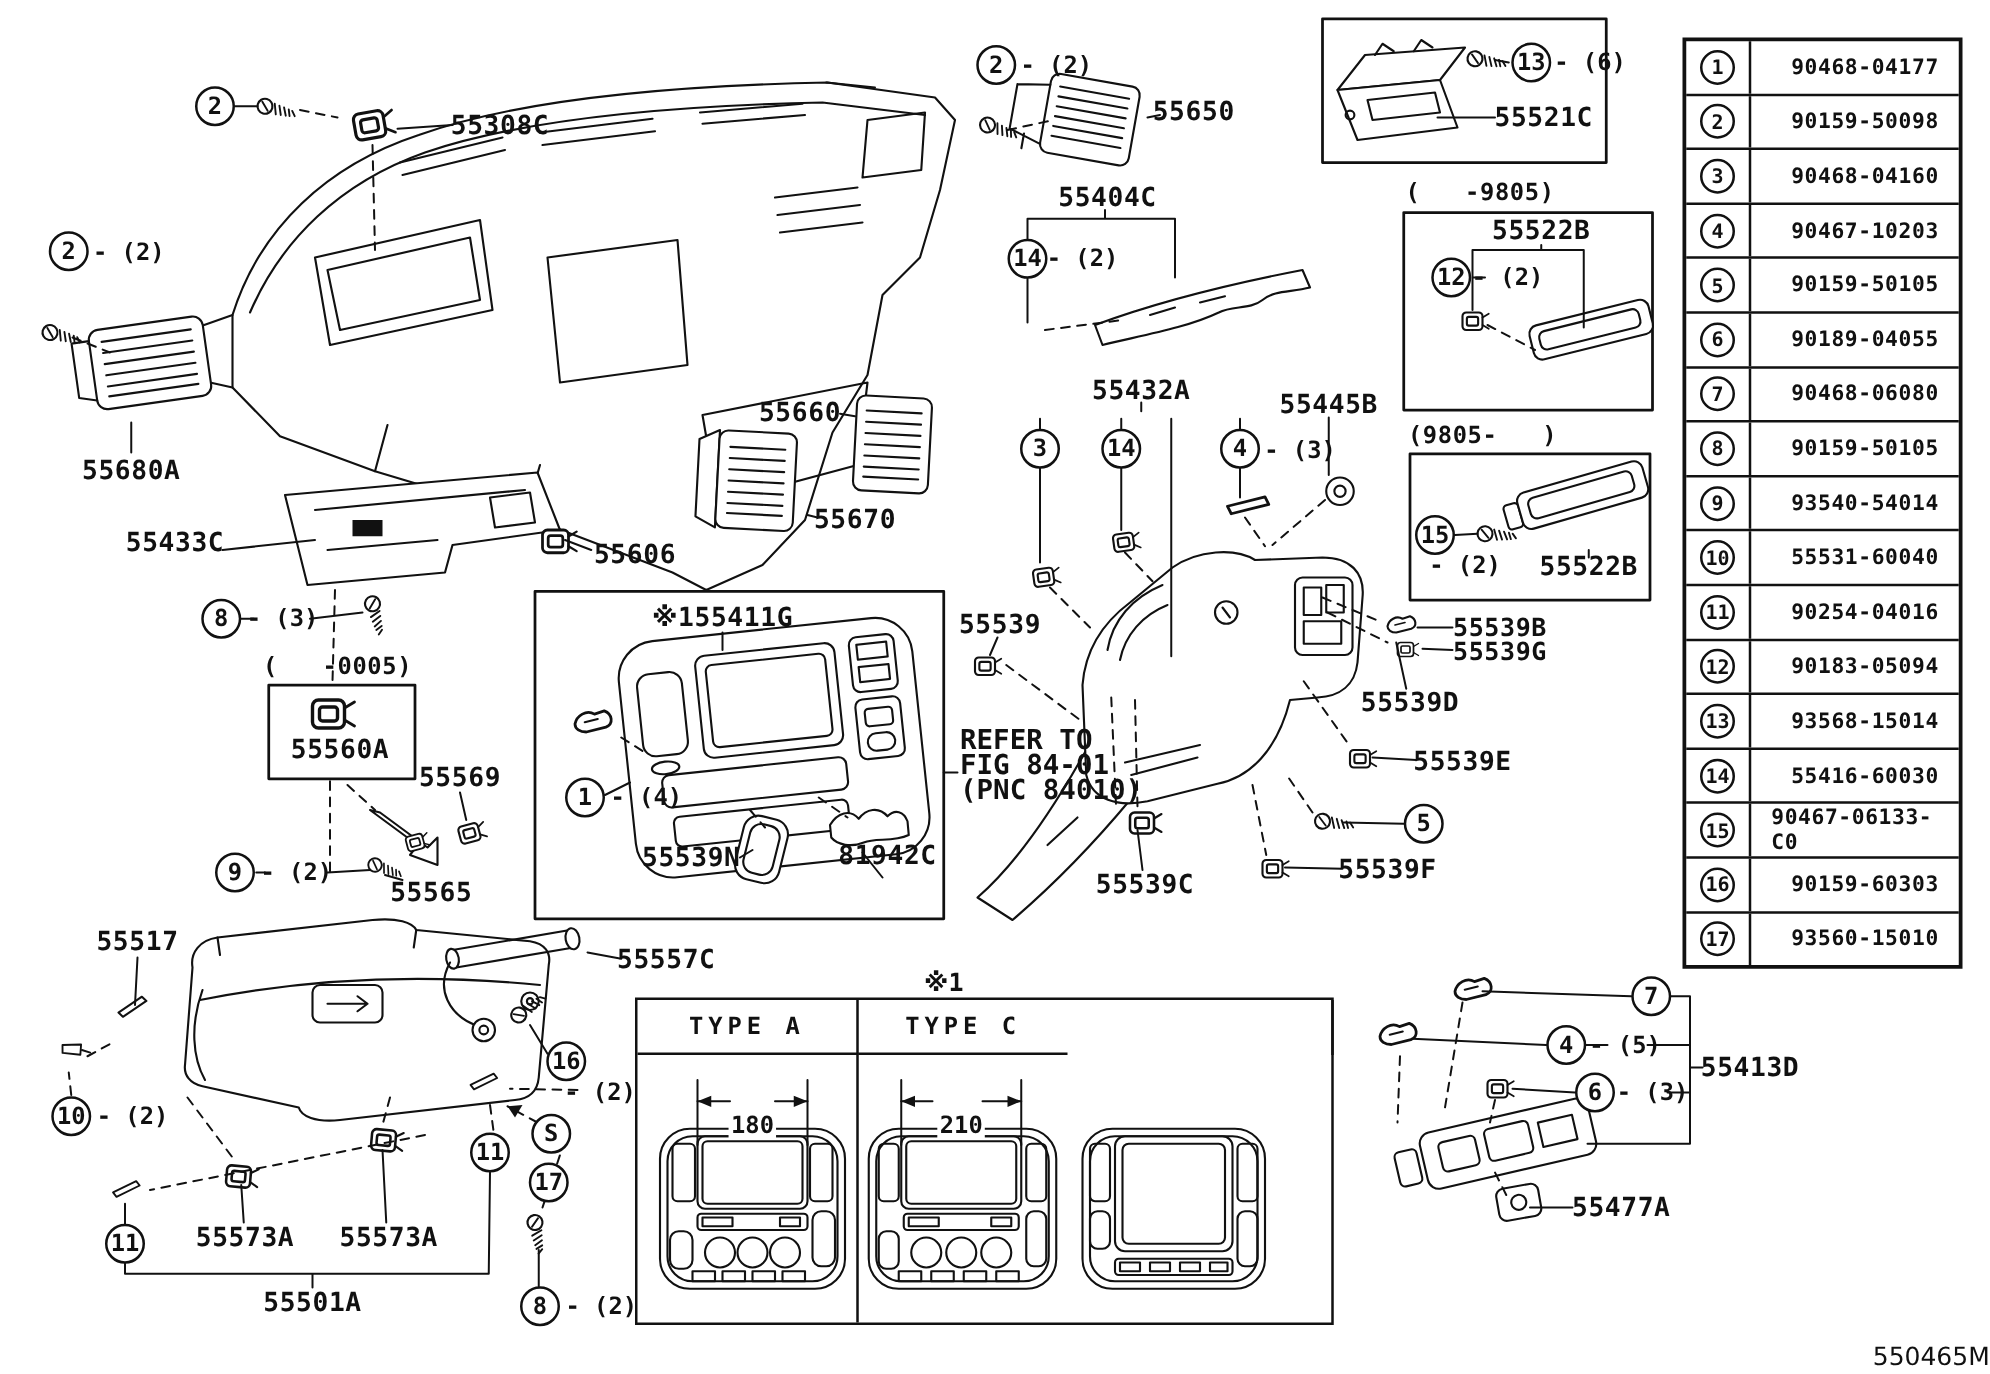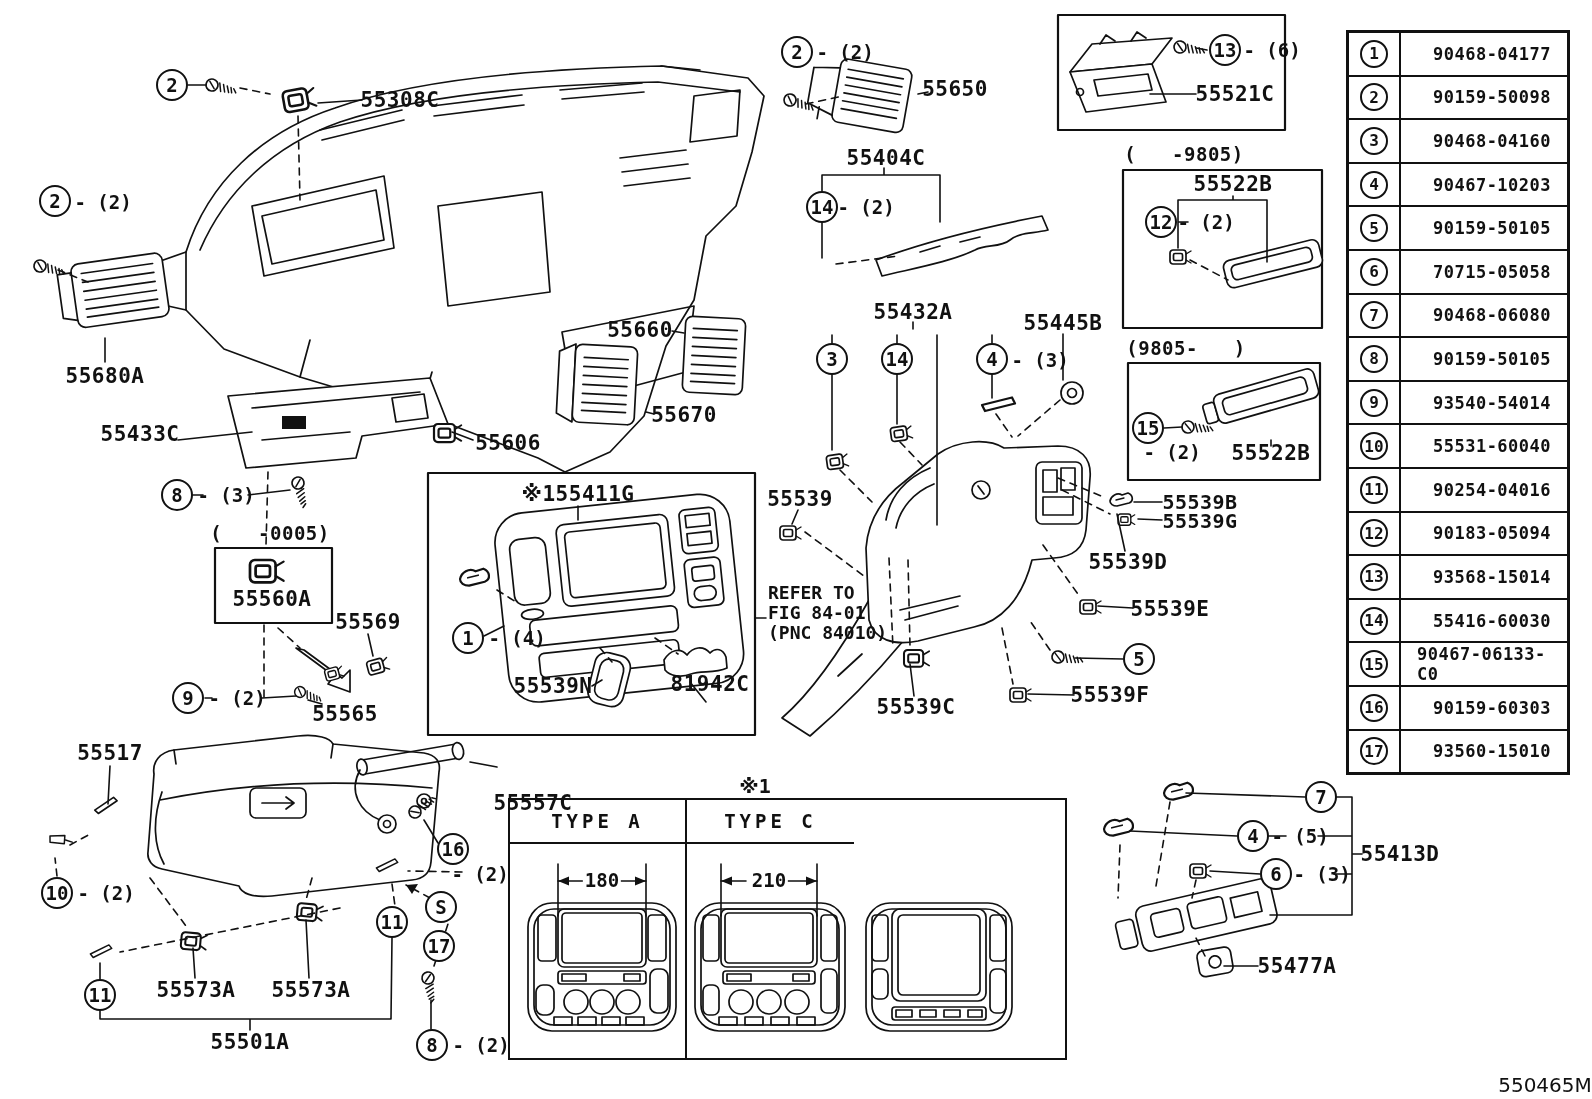--- a/index.html
+++ b/index.html
@@ -24,22 +24,22 @@
   .ppart{flex:1;display:flex;align-items:center;justify-content:center;font-weight:bold;
          font-size:17px;letter-spacing:0.5px;margin-left:16px;}
   
   #ttable{position:absolute;left:508px;top:798px;width:559px;height:262px;border:2.5px solid #111;
           box-sizing:border-box;z-index:4;background:#fff;display:grid;
           grid-template-columns:177px 167px 213px;grid-template-rows:44px 1fr;}
   .thead{border-bottom:2.5px solid #111;display:flex;align-items:center;justify-content:center;
          font-weight:bold;font-size:19px;letter-spacing:4px;text-align:center;}
   .tcol{border-right:2.5px solid #111;}
   .tcell{}
-  .dimtext{position:absolute;transform:translate(-50%,-50%);font-weight:bold;font-size:19px;z-index:10;background:#fff;padding:0 2px;}
-  #refnote{position:absolute;left:768px;top:583px;z-index:10;font-weight:bold;font-size:18px;
+  .dimtext{position:absolute;transform:translate(-50%,-50%);font-weight:bold;font-size:19px;z-index:10;background:#fff;padding:0 2px;margin-top:20px;}
+  #refnote{position:absolute;left:768px;top:583px;z-index:10;font-weight:bold;font-size:22px;
            line-height:20px;white-space:pre;}
   #figcode{position:absolute;left:1545px;top:1085px;transform:translate(-50%,-50%);
            font-family:"DejaVu Sans","Liberation Sans",sans-serif;font-size:20px;z-index:10;}
   #notemark{position:absolute;left:755px;top:786px;transform:translate(-50%,-50%);
             font-weight:bold;font-size:20px;z-index:10;}
 </style>
 </head>
 <body>
 
 <div id="stage">
@@ -73,21 +73,21 @@
       <div class="prow">
         <div class="pnumcell">
           <div class="pcircle">5</div>
         </div>
         <div class="ppart">90159-50105</div>
       </div>
       <div class="prow">
         <div class="pnumcell">
           <div class="pcircle">6</div>
         </div>
-        <div class="ppart">70715-05058</div>
+        <div class="ppart">90189-04055</div>
       </div>
       <div class="prow">
         <div class="pnumcell">
           <div class="pcircle">7</div>
         </div>
         <div class="ppart">90468-06080</div>
       </div>
       <div class="prow">
         <div class="pnumcell">
           <div class="pcircle">8</div>
@@ -167,21 +167,21 @@
 
   <div id="labels">
       <div class="plabel" style="left: 400px; top: 100px;">55308C</div>
       <div class="plabel" style="left: 105px; top: 376px;">55680A</div>
       <div class="plabel" style="left: 140px; top: 434px;">55433C</div>
       <div class="plabel" style="left: 270px; top: 533px; font-size: 19px;">(   -0005)</div>
       <div class="plabel" style="left: 272px; top: 599px;">55560A</div>
       <div class="plabel" style="left: 368px; top: 622px;">55569</div>
       <div class="plabel" style="left: 345px; top: 714px;">55565</div>
       <div class="plabel" style="left: 110px; top: 753px;">55517</div>
-      <div class="plabel" style="left: 533px; top: 767px; margin-top: 36px;">55557C</div>
+      <div class="plabel" style="left: 533px; top: 767px;">55557C</div>
       <div class="plabel" style="left: 196px; top: 990px;">55573A</div>
       <div class="plabel" style="left: 311px; top: 990px;">55573A</div>
       <div class="plabel" style="left: 250px; top: 1042px;">55501A</div>
       <div class="plabel" style="left: 640px; top: 330px;">55660</div>
       <div class="plabel" style="left: 684px; top: 415px;">55670</div>
       <div class="plabel" style="left: 508px; top: 443px;">55606</div>
       <div class="plabel" style="left: 578px; top: 494px;">※155411G</div>
       <div class="plabel" style="left: 553px; top: 686px;">55539N</div>
       <div class="plabel" style="left: 710px; top: 684px;">81942C</div>
       <div class="plabel" style="left: 886px; top: 158px;">55404C</div>

